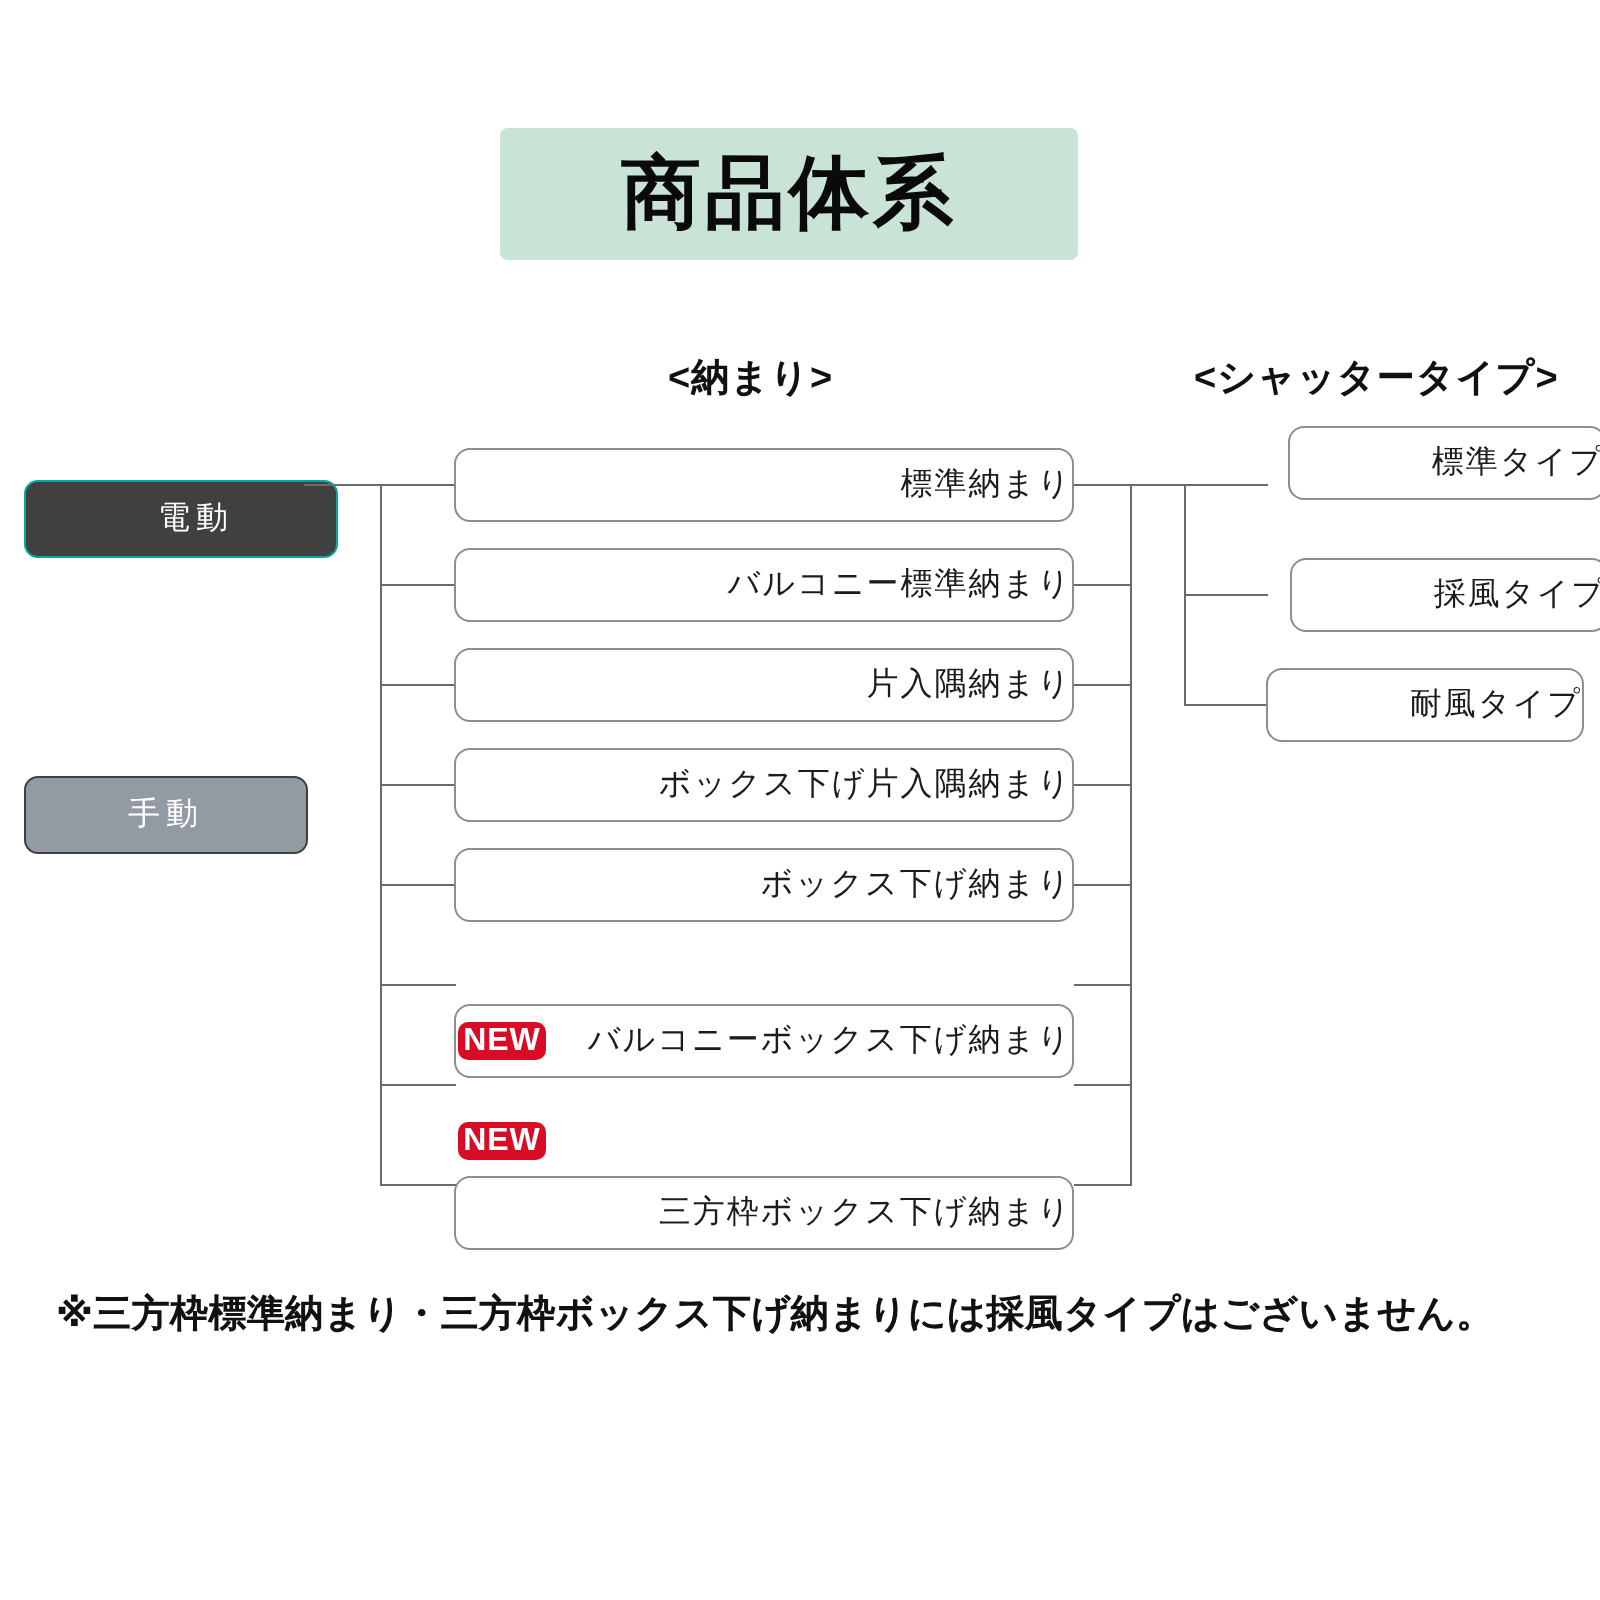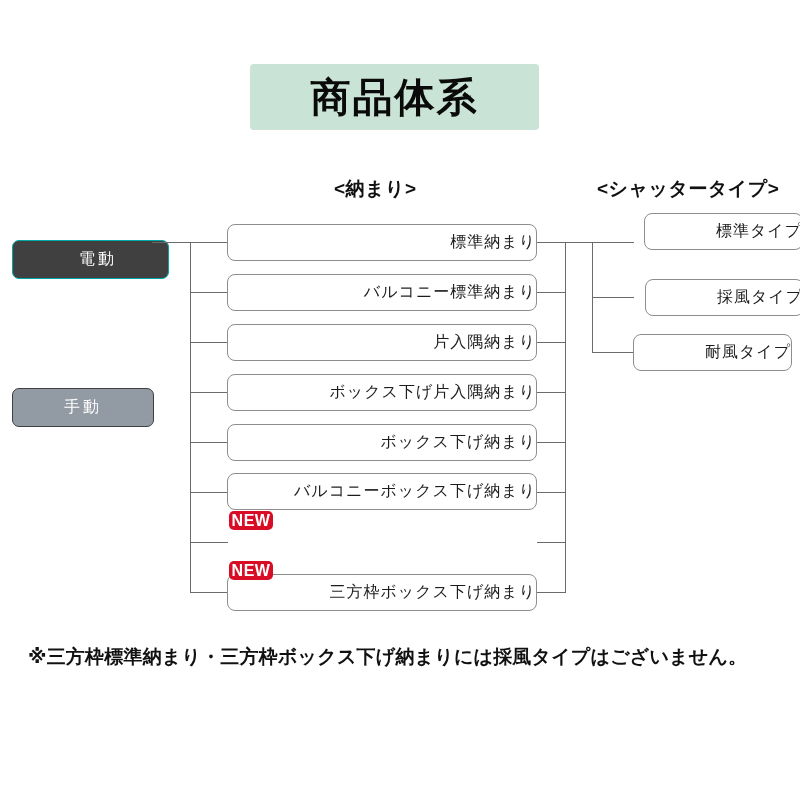--- a/index.html
+++ b/index.html
@@ -195,24 +195,24 @@
   </div>
   <div class="node osamari" style="top:324px;">
     <span>片入隅納まり</span>
   </div>
   <div class="node osamari" style="top:374px;">
     <span>ボックス下げ片入隅納まり</span>
   </div>
   <div class="node osamari" style="top:424px;">
     <span>ボックス下げ納まり</span>
   </div>
-  <div class="node osamari" style="top:473px;">
+  <div class="node osamari" style="top:502px;">
     <span>バルコニーボックス下げ納まり</span>
   </div>
-  <div class="node osamari" style="top:574px;font-family:Liberation Mono, monospace;">
+  <div class="node osamari" style="top:588px;font-family:Liberation Mono, monospace;">
     <span>三方枠ボックス下げ納まり</span>
   </div>
 
   <div class="new-badge" style="left:229px; top:511px;">
     <span>NEW</span>
   </div>
   <div class="new-badge" style="left:229px; top:561px;">
     <span>NEW</span>
   </div>
 

